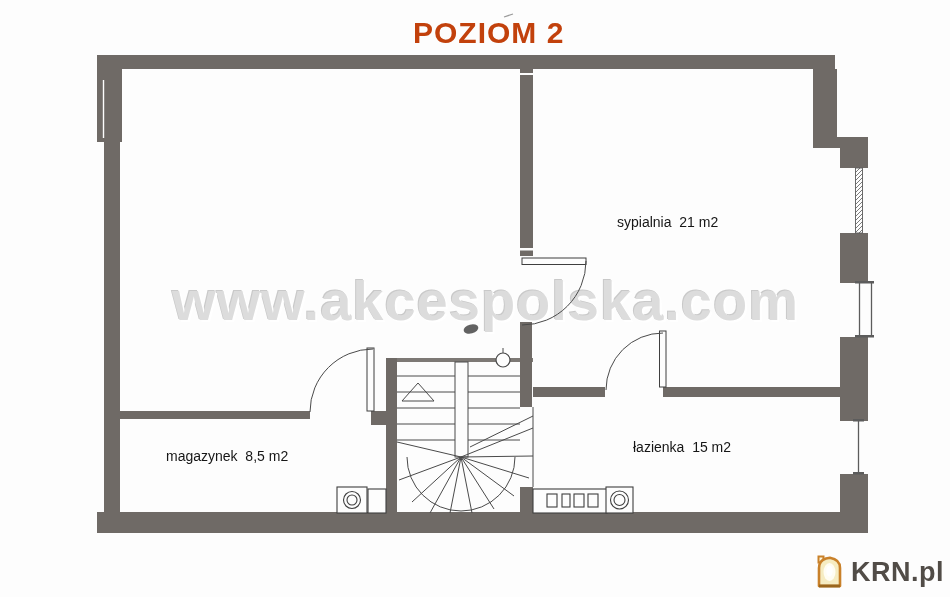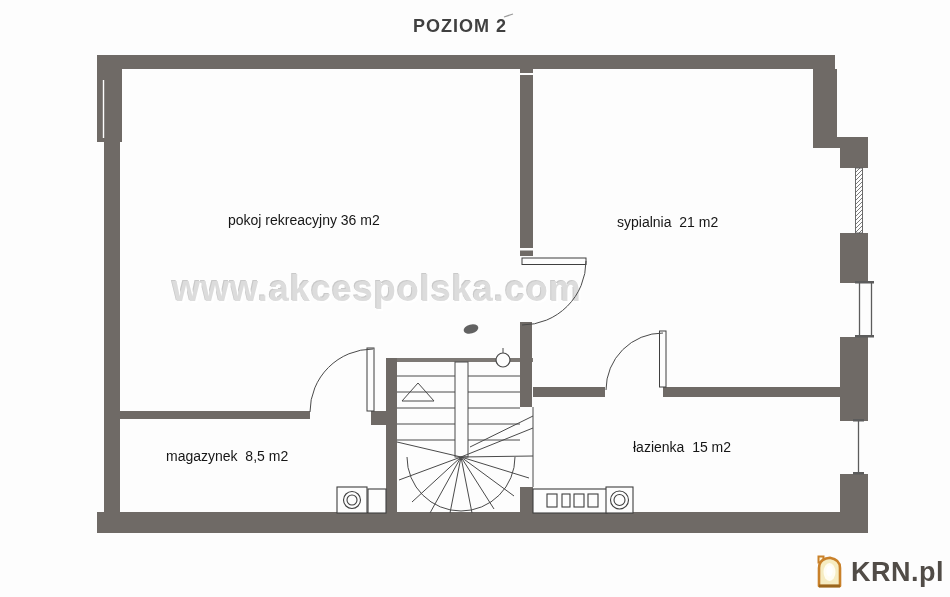--- a/index.html
+++ b/index.html
@@ -1,25 +1,25 @@
 <!DOCTYPE html>
 <html><head>
 <meta charset="utf-8">
 <style>
   html,body{margin:0;padding:0;background:#ffffff;}
   .stage{
     position:relative;width:950px;height:597px;background:#fdfdfd;overflow:hidden;
     font-family:"Liberation Sans", sans-serif;
   }
   .title{
-    position:absolute;left:413px;top:16px;font-size:18px;font-weight:700;
-    letter-spacing:1px;color:#404040;white-space:pre;z-index:3;
+    position:absolute;left:413px;top:16px;font-size:30px;font-weight:700;
+    letter-spacing:1px;color:#c2410c;white-space:pre;z-index:3;
   }
   .watermark{
-    position:absolute;left:172px;top:268px;font-size:36px;font-weight:700;
+    position:absolute;left:172px;top:268px;font-size:56px;font-weight:700;
     color:#dcdcdc;letter-spacing:1px;white-space:pre;z-index:1;
     text-shadow:2px 2px 0 #ffffff,-1px -1px 0 #c9c9c9;
   }
   svg.plan{position:absolute;left:0;top:0;z-index:2;}
   .room-label{position:absolute;font-size:14px;color:#161616;white-space:pre;z-index:3;}
   #label-recreation{left:228px;top:212px;}
   #label-bedroom{left:617px;top:214px;text-align:right;}
   #label-storage{left:166px;top:448px;text-align:right;}
   #label-bathroom{left:633px;top:439px;}
   .logo{position:absolute;right:6px;bottom:8px;display:flex;align-items:center;gap:7px;z-index:4;}
@@ -131,21 +131,20 @@
       <rect x="574" y="494" width="10" height="13"></rect>
       <rect x="588" y="494" width="10" height="13"></rect>
       <rect x="606" y="487" width="27" height="26"></rect>
       <circle cx="619.5" cy="500" r="9"></circle>
       <circle cx="619.5" cy="500" r="5.5"></circle>
     </g>
   </svg>
 
   <div class="title">POZIOM 2</div>
 
-  <div class="room-label" id="label-recreation">pokoj rekreacyjny 36 m2</div>
   <div class="room-label" id="label-bedroom">sypialnia  21 m2</div>
   <div class="room-label" id="label-storage">magazynek  8,5 m2</div>
   <div class="room-label" id="label-bathroom">łazienka  15 m2</div>
 
   <div class="logo">
     <svg width="29" height="34" viewBox="0 0 29 34">
       <rect x="3.5" y="1.5" width="5" height="6" fill="#fdf6dd" stroke="#c9812a" stroke-width="2"></rect>
       <path d="M4,31 L4,13 Q4,5.5 11,3.5 L15,2.8 Q25,4.5 25,13 L25,31 Z" fill="#f6ecc2" stroke="#c9812a" stroke-width="2.6" stroke-linejoin="round"></path>
       <path d="M4,31 H25" stroke="#9a661d" stroke-width="3" fill="none"></path>
       <ellipse cx="14.5" cy="17" rx="6" ry="9" fill="#fffdf3"></ellipse>

